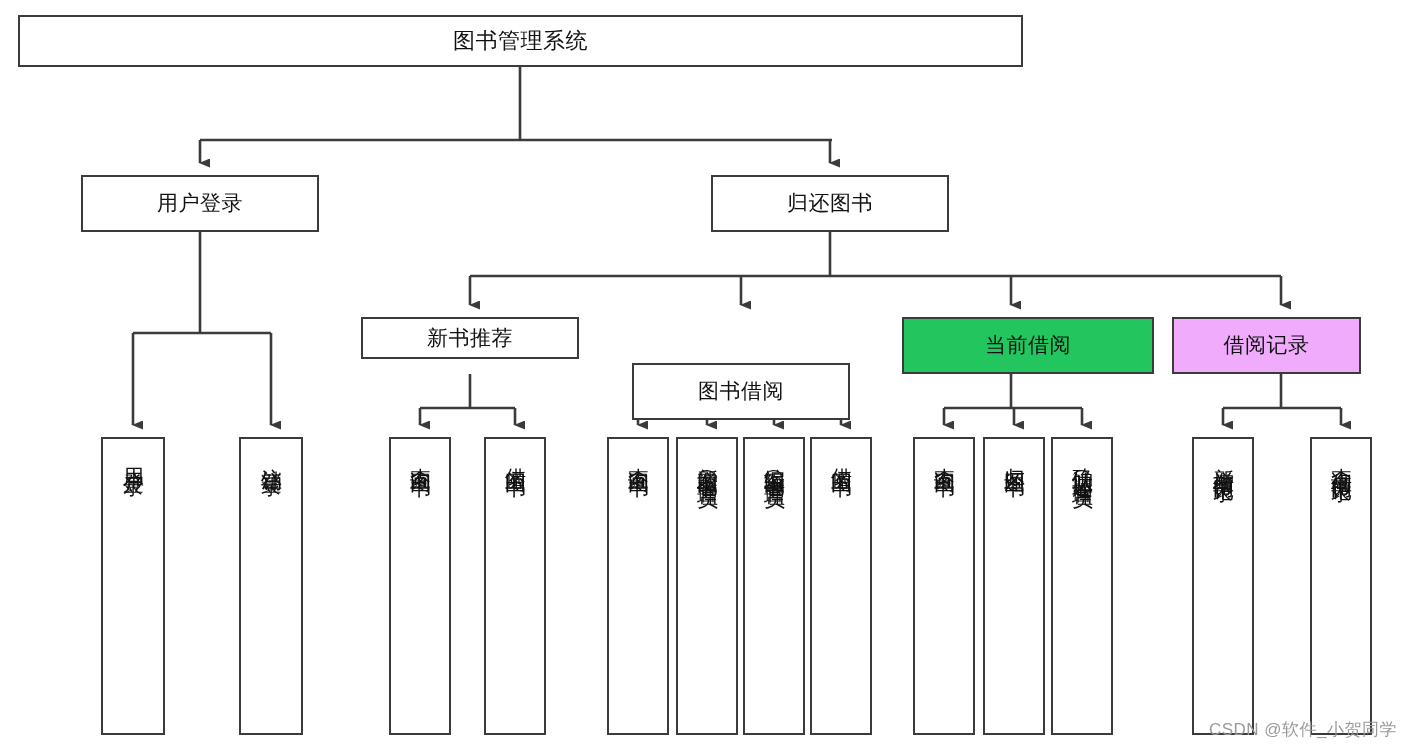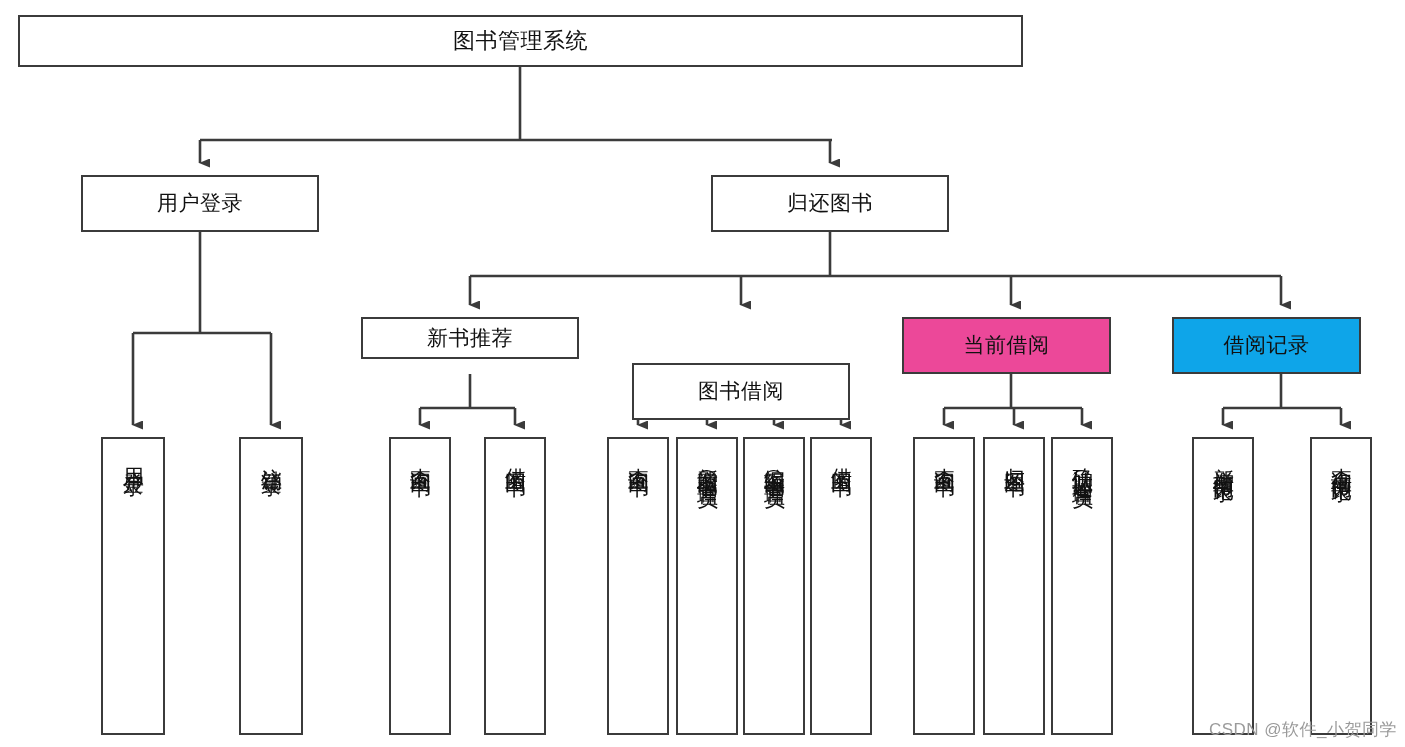--- a/index.html
+++ b/index.html
@@ -137,24 +137,24 @@
   <div class="node horizontal" style="left: 711px; top: 175px; width: 238px; height: 57px; border-color: rgb(59, 59, 59); background: rgb(255, 255, 255); color: rgb(17, 17, 17);">
     <span class="node-label">归还图书</span>
   </div>
 
   <div class="node horizontal" style="left: 361px; top: 317px; width: 218px; height: 42px; border-color: rgb(59, 59, 59); background: rgb(255, 255, 255); color: rgb(17, 17, 17);">
     <span class="node-label">新书推荐</span>
   </div>
   <div class="node horizontal" style="left: 632px; top: 317px; width: 218px; height: 57px; border-color: rgb(59, 59, 59); background: rgb(255, 255, 255); color: rgb(17, 17, 17); margin-top: 46px;">
     <span class="node-label">图书借阅</span>
   </div>
-  <div class="node horizontal" style="left: 902px; top: 317px; width: 209px; height: 57px; border-color: rgb(59, 59, 59); background: #ec4899; color: rgb(17, 17, 17);">
+  <div class="node horizontal" style="left: 902px; top: 317px; width: 252px; height: 57px; border-color: rgb(59, 59, 59); background: #22c55e; color: rgb(17, 17, 17);">
     <span class="node-label">当前借阅</span>
   </div>
-  <div class="node horizontal" style="left: 1172px; top: 317px; width: 189px; height: 57px; border-color: rgb(59, 59, 59); background: #0ea5e9; color: rgb(17, 17, 17);">
+  <div class="node horizontal" style="left: 1172px; top: 317px; width: 189px; height: 57px; border-color: rgb(59, 59, 59); background: #f0abfc; color: rgb(17, 17, 17);">
     <span class="node-label">借阅记录</span>
   </div>
 
   <div class="node vertical" style="left: 101px; top: 437px; width: 64px; height: 298px; border-color: rgb(59, 59, 59); background: rgb(255, 255, 255); color: rgb(17, 17, 17);">
     <span class="node-label">用户登录</span>
   </div>
   <div class="node vertical" style="left: 239px; top: 437px; width: 64px; height: 298px; border-color: rgb(59, 59, 59); background: rgb(255, 255, 255); color: rgb(17, 17, 17);">
     <span class="node-label">注销登录</span>
   </div>
   <div class="node vertical" style="left: 389px; top: 437px; width: 62px; height: 298px; border-color: rgb(59, 59, 59); background: rgb(255, 255, 255); color: rgb(17, 17, 17);">

